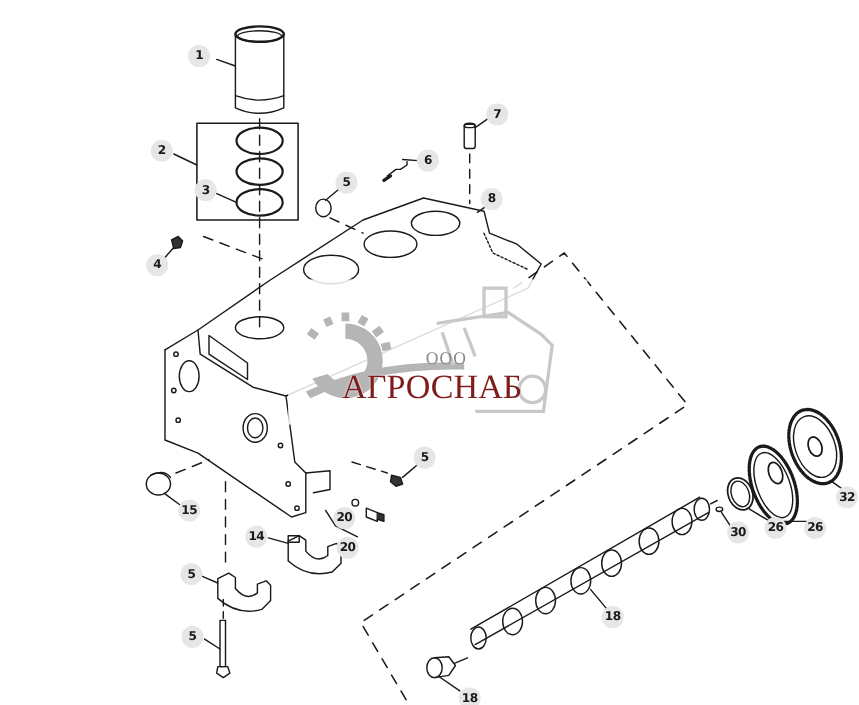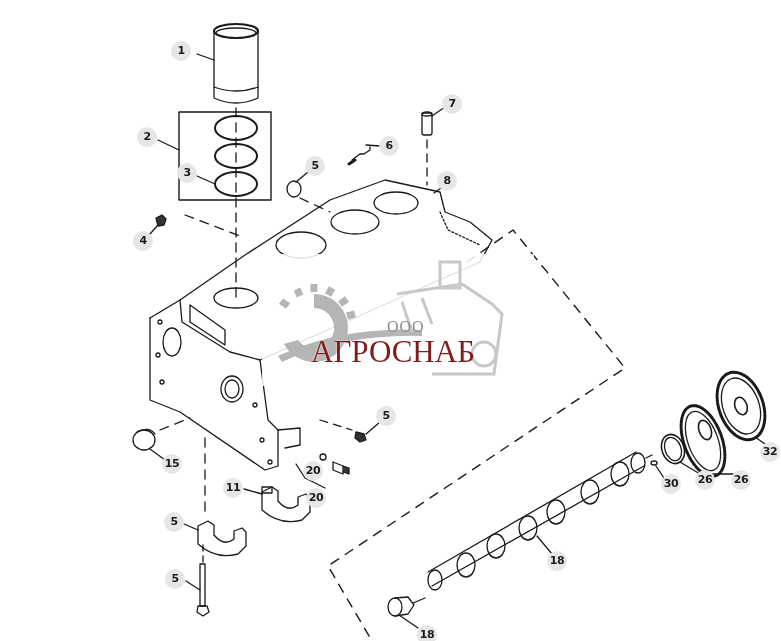--- a/index.html
+++ b/index.html
@@ -204,21 +204,21 @@
 <div class="lbl" style="left:147px;top:137px">2</div>
 <div class="lbl" style="left:187px;top:173px">3</div>
 <div class="lbl" style="left:143px;top:241px">4</div>
 <div class="lbl" style="left:315px;top:166px">5</div>
 <div class="lbl" style="left:389px;top:146px">6</div>
 <div class="lbl" style="left:452px;top:104px">7</div>
 <div class="lbl" style="left:447px;top:181px">8</div>
 <div class="lbl" style="left:386px;top:416px">5</div>
 <div class="lbl" style="left:316px;top:498px">20</div>
 <div class="lbl" style="left:313px;top:471px">20</div>
-<div class="lbl" style="left:233px;top:488px">11</div>
+<div class="lbl" style="left:233px;top:488px">14</div>
 <div class="lbl" style="left:172px;top:464px">15</div>
 <div class="lbl" style="left:174px;top:522px">5</div>
 <div class="lbl" style="left:175px;top:579px">5</div>
 <div class="lbl" style="left:427px;top:635px">18</div>
 <div class="lbl" style="left:557px;top:561px">18</div>
 <div class="lbl" style="left:671px;top:484px">30</div>
 <div class="lbl" style="left:705px;top:480px">26</div>
 <div class="lbl" style="left:741px;top:480px">26</div>
 <div class="lbl" style="left:770px;top:452px">32</div>
 </div>

